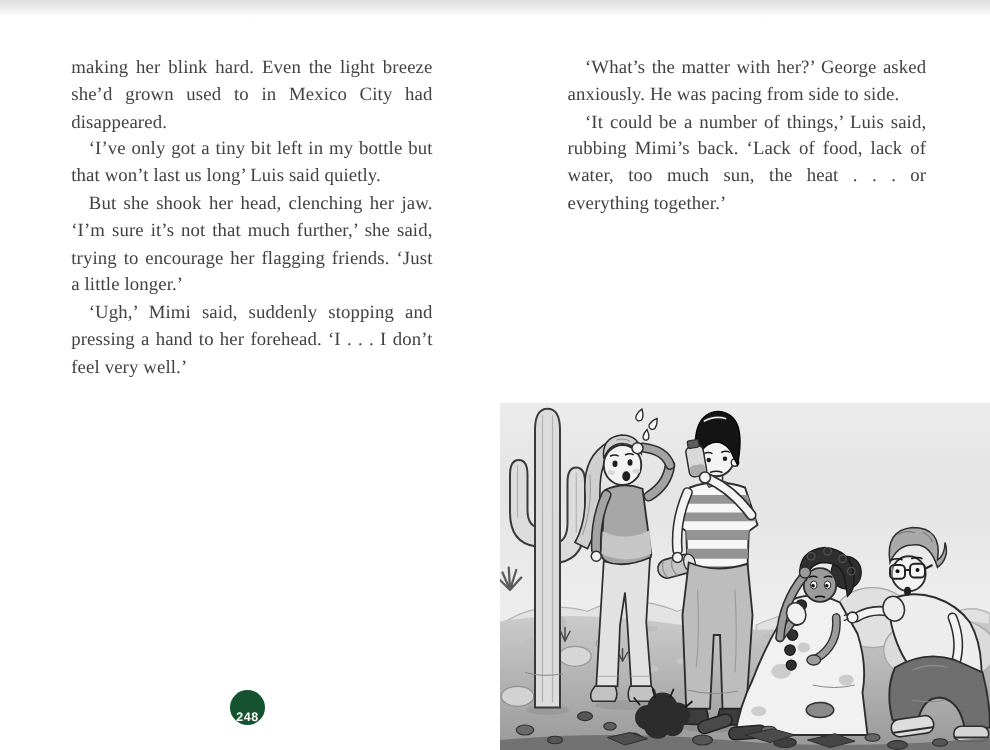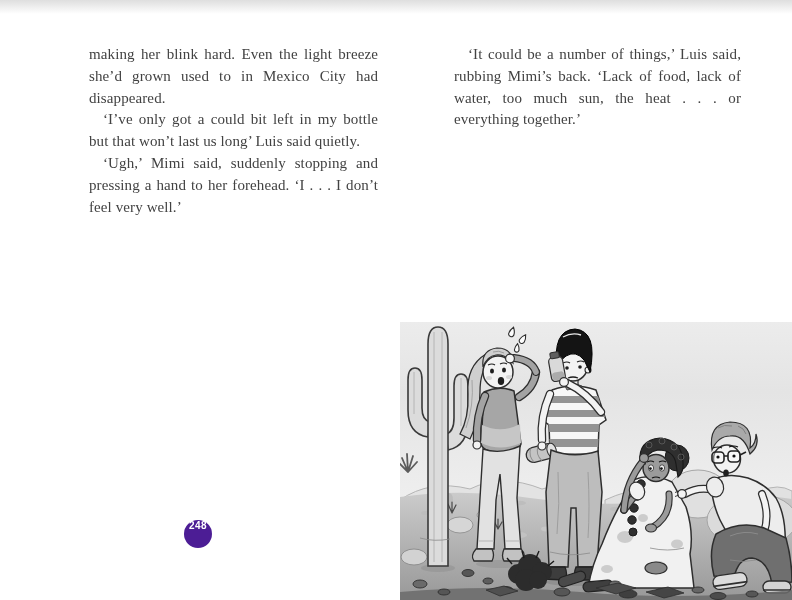--- a/index.html
+++ b/index.html
@@ -14,49 +14,51 @@
     background:linear-gradient(#d6d6d6,rgba(255,255,255,0));
     opacity:.8;
   }
   .text-col{
     position:absolute;text-align:justify;
     font-size:15px;line-height:21.8px;
     letter-spacing:.1px;
   }
   .text-col p{margin:0;text-indent:14px;}
   .text-col p.ni{text-indent:0;}
-  #left-col{left:57px;top:44px;width:289px;margin-left:32px;}
+  #left-col{left:57px;top:44px;width:289px;}
   #right-col{left:454px;top:44px;width:287px;}
   .page-badge{
-    position:absolute;left:184px;top:520px;width:28px;height:28px;
-    border-radius:50%;background:#4c1d95;color:#ffffff;
+    position:absolute;left:184px;top:552px;width:28px;height:28px;
+    border-radius:50%;background:#14532d;color:#ffffff;
     font-family:"Liberation Sans","DejaVu Sans",sans-serif;
     font-size:10px;font-weight:bold;letter-spacing:.5px;
-    display:flex;align-items:flex-start;justify-content:center;
+    display:flex;align-items:flex-end;justify-content:center;
   }
   .illo{position:absolute;left:400px;top:322px;width:392px;height:278px;display:block;}
   .lim-o{fill:none;stroke:#2e2e2e;stroke-linecap:round;}
   .lim-f{fill:none;stroke-linecap:round;}
 </style>
 </head>
 <body>
 
 <div class="top-shade"></div>
 
 <div id="left-col" class="text-col">
   <p class="ni">making her blink hard. Even the light breeze she’d grown used to in Mexico City had disappeared.</p>
-  <p>‘I’ve only got a could bit left in my bottle but that won’t last us long’ Luis said quietly.</p>
+  <p>‘I’ve only got a tiny bit left in my bottle but that won’t last us long’ Luis said quietly.</p>
+  <p>But she shook her head, clenching her jaw. ‘I’m sure it’s not that much further,’ she said, trying to encourage her flagging friends. ‘Just a little longer.’</p>
   <p>‘Ugh,’ Mimi said, suddenly stopping and pressing a hand to her forehead. ‘I . . . I don’t feel very well.’</p>
 </div>
 
 <div class="page-badge">
   <span>248</span>
 </div>
 
 <div id="right-col" class="text-col">
+  <p>‘What’s the matter with her?’ George asked anxiously. He was pacing from side to side.</p>
   <p>‘It could be a number of things,’ Luis said, rubbing Mimi’s back. ‘Lack of food, lack of water, too much sun, the heat . . . or everything together.’</p>
 </div>
 
 <svg class="illo" viewBox="0 0 392 278" xmlns="http://www.w3.org/2000/svg">
   <defs>
     <linearGradient id="sky" x1="0" y1="0" x2="0" y2="1">
       <stop offset="0" stop-color="#ececec"></stop>
       <stop offset="0.25" stop-color="#e4e4e4"></stop>
       <stop offset="1" stop-color="#f8f8f8"></stop>
     </linearGradient>

